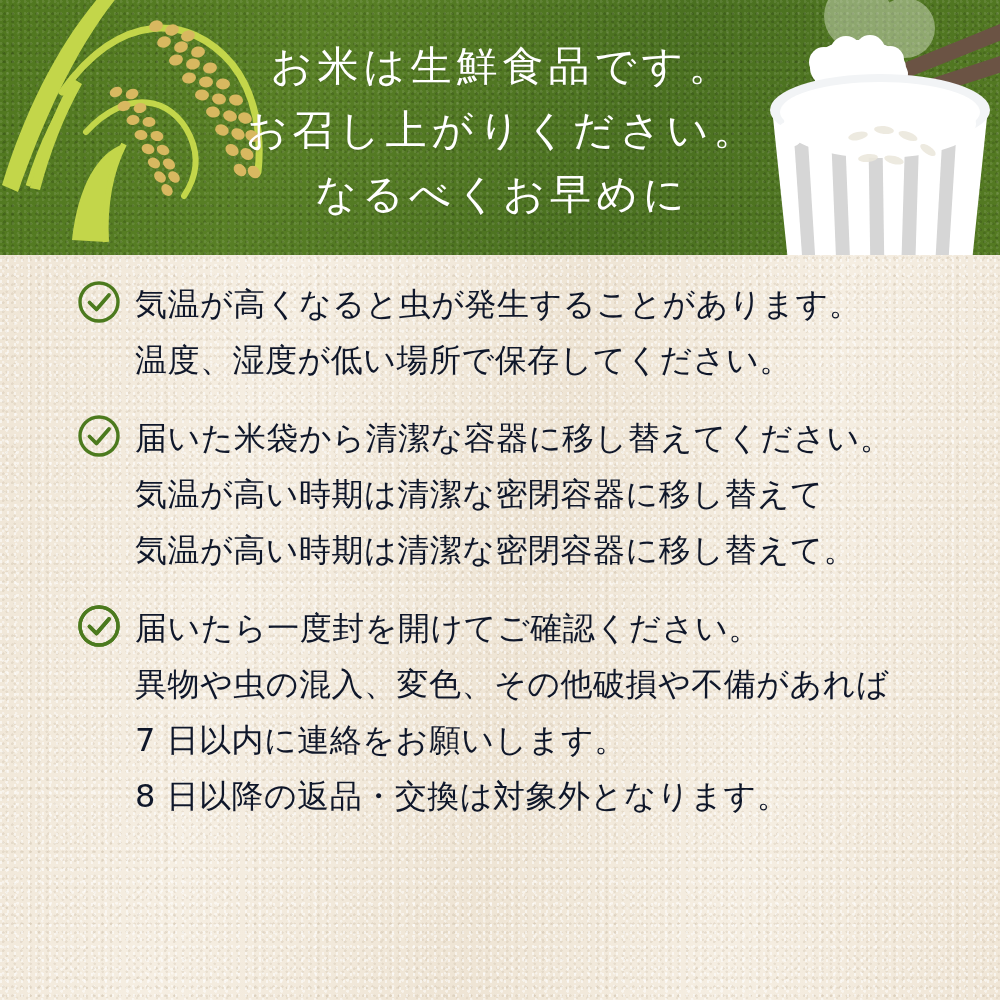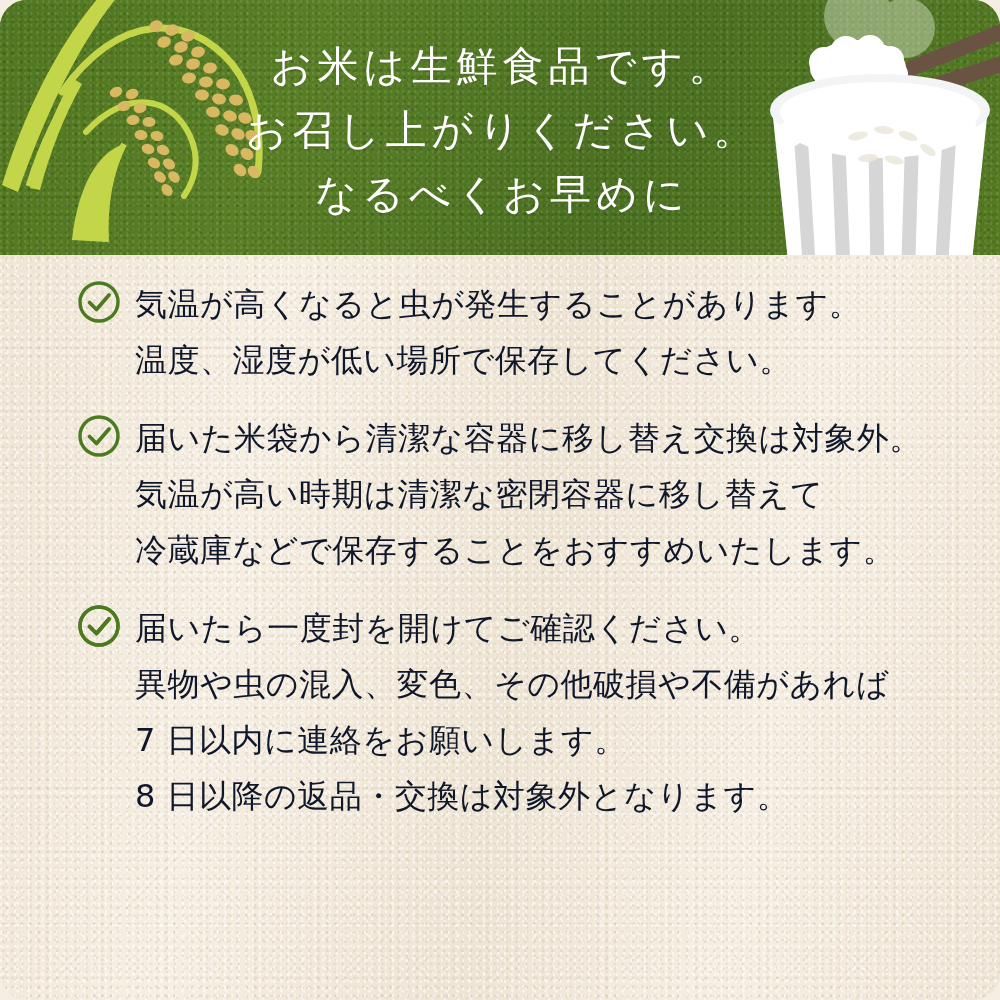--- a/index.html
+++ b/index.html
@@ -1,21 +1,21 @@
 <!DOCTYPE html>
 <html><head>
 <meta charset="utf-8">
 <style>
   html,body{margin:0;padding:0;}
   body{
     width:1000px;height:1000px;overflow:hidden;
     font-family:"DejaVu Sans","Liberation Sans",sans-serif;
     background:#f5efe3;
   }
-  .page{position:relative;width:1000px;height:1000px;overflow:hidden;background:#f4ede1;border-radius:27px;}
+  .page{position:relative;width:1000px;height:1000px;overflow:hidden;background:#f4ede1;}
 
   
   .paper{
     position:absolute;left:0;top:0;width:1000px;height:1000px;
     background-color:#f4ecdf;
     background-image:
       radial-gradient(circle at 13% 21%, rgba(255,255,255,.55) 0 1.2px, transparent 1.6px),
       radial-gradient(circle at 37% 63%, rgba(198,183,160,.30) 0 1.1px, transparent 1.5px),
       radial-gradient(circle at 61% 11%, rgba(255,255,255,.50) 0 1.3px, transparent 1.7px),
       radial-gradient(circle at 83% 47%, rgba(196,180,156,.26) 0 1.0px, transparent 1.4px),
@@ -222,23 +222,23 @@
             <path d="M13.5 23.5 L 20.5 30.5 L 33 16" fill="none" stroke="#4c7a1e" stroke-width="3.8" stroke-linecap="round" stroke-linejoin="round"></path>
           </svg></div>
         <div class="line"><span class="txt">気温が高くなると虫が発生することがあります。</span></div>
         <div class="line"><span class="hl">温度、湿度が低い場所で保存</span><span class="txt">してください。</span></div>
       </div>
       <div class="item">
         <div class="check"><svg viewBox="0 0 46 46">
             <circle cx="23" cy="23" r="19" fill="none" stroke="#4c7a1e" stroke-width="3.4"></circle>
             <path d="M13.5 23.5 L 20.5 30.5 L 33 16" fill="none" stroke="#4c7a1e" stroke-width="3.8" stroke-linecap="round" stroke-linejoin="round"></path>
           </svg></div>
-        <div class="line"><span class="txt">届いた米袋から</span><span class="hl">清潔な容器に移し替え</span><span class="txt">交換は対象外。</span></div>
+        <div class="line"><span class="txt">届いた米袋から</span><span class="hl">清潔な容器に移し替え</span><span class="txt">てください。</span></div>
         <div class="line"><span class="txt">気温が高い時期は清潔な密閉容器に移し替えて</span></div>
-        <div class="line"><span class="txt">冷蔵庫などで保存することをおすすめいたします。</span></div>
+        <div class="line"><span class="txt">気温が高い時期は清潔な密閉容器に移し替えて。</span></div>
       </div>
       <div class="item">
         <div class="check"><svg viewBox="0 0 46 46">
             <circle cx="23" cy="23" r="19" fill="none" stroke="#4c7a1e" stroke-width="3.4"></circle>
             <path d="M13.5 23.5 L 20.5 30.5 L 33 16" fill="none" stroke="#4c7a1e" stroke-width="3.8" stroke-linecap="round" stroke-linejoin="round"></path>
           </svg></div>
       </div>
       <div class="item">
         <div class="check"><svg viewBox="0 0 46 46">
             <circle cx="23" cy="23" r="19" fill="none" stroke="#4c7a1e" stroke-width="3.4"></circle>

